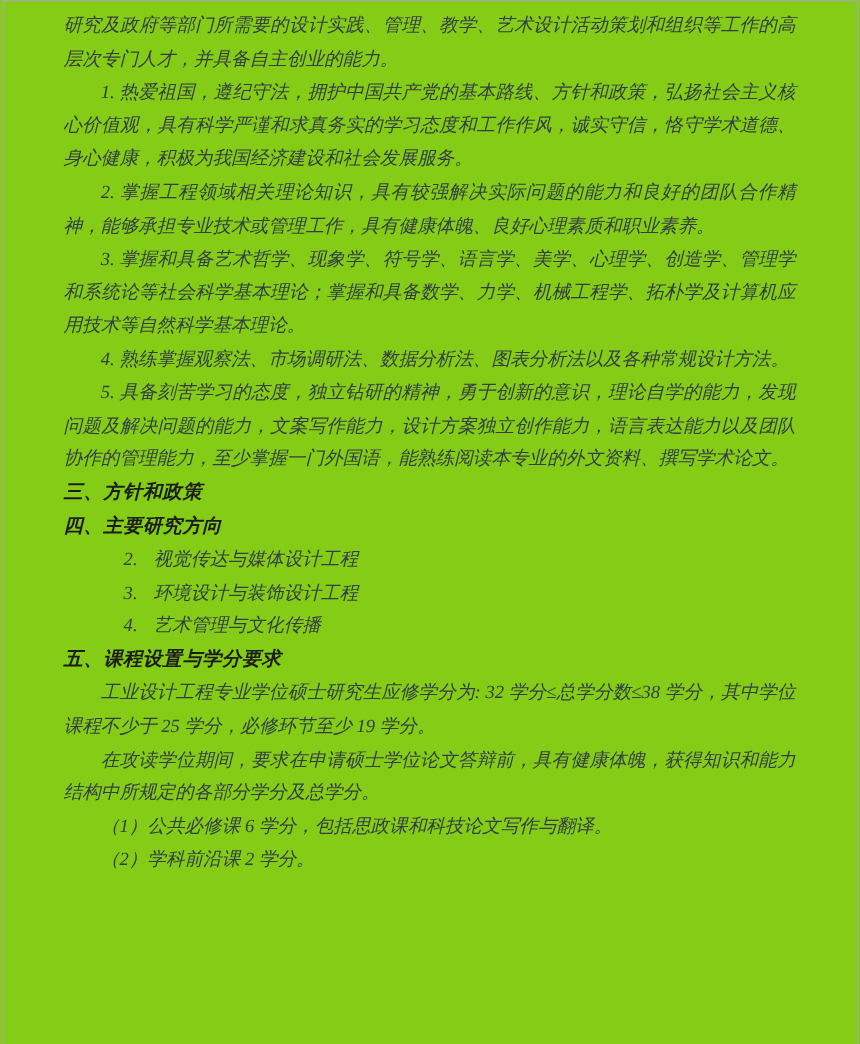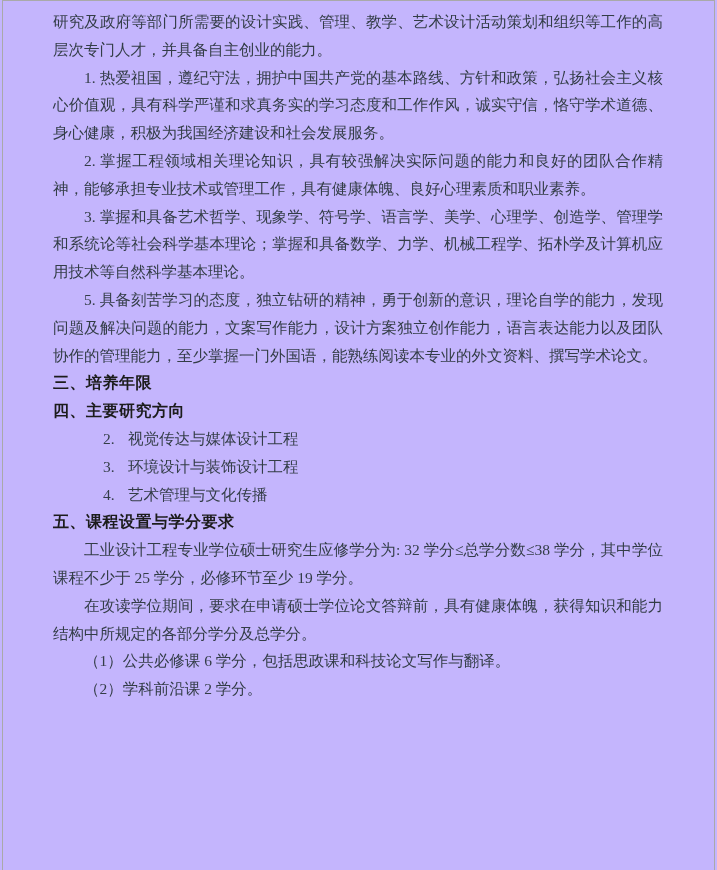--- a/index.html
+++ b/index.html
@@ -4,26 +4,27 @@
 <style>
   html, body {
     margin: 0;
     padding: 0;
     background: #ffffff;
   }
   .page {
     position: relative;
     width: 717px;
     height: 870px;
-    background: #c4b5fd;
+    background: #84cc16;
     overflow: hidden;
     box-sizing: border-box;
     font-family: "Liberation Serif", "DejaVu Serif", serif;
     font-size: 15.5px;
     color: #333d47;
+    font-style: italic;
   }
   .page-frame {
     position: absolute;
     left: 2px;
     top: 0;
     right: 2px;
     bottom: -2px;
     border: 1px solid #a9a9a9;
     border-bottom: none;
     pointer-events: none;
@@ -65,23 +66,24 @@
 
 <div class="page">
   <div class="page-frame"></div>
   <div class="content">
 
     <p class="para no-indent">研究及政府等部门所需要的设计实践、管理、教学、艺术设计活动策划和组织等工作的高层次专门人才，并具备自主创业的能力。</p>
 
     <p class="para">1. 热爱祖国，遵纪守法，拥护中国共产党的基本路线、方针和政策，弘扬社会主义核心价值观，具有科学严谨和求真务实的学习态度和工作作风，诚实守信，恪守学术道德、身心健康，积极为我国经济建设和社会发展服务。</p>
     <p class="para">2. 掌握工程领域相关理论知识，具有较强解决实际问题的能力和良好的团队合作精神，能够承担专业技术或管理工作，具有健康体魄、良好心理素质和职业素养。</p>
     <p class="para">3. 掌握和具备艺术哲学、现象学、符号学、语言学、美学、心理学、创造学、管理学和系统论等社会科学基本理论；掌握和具备数学、力学、机械工程学、拓朴学及计算机应用技术等自然科学基本理论。</p>
+    <p class="para">4. 熟练掌握观察法、市场调研法、数据分析法、图表分析法以及各种常规设计方法。</p>
     <p class="para">5. 具备刻苦学习的态度，独立钻研的精神，勇于创新的意识，理论自学的能力，发现问题及解决问题的能力，文案写作能力，设计方案独立创作能力，语言表达能力以及团队协作的管理能力，至少掌握一门外国语，能熟练阅读本专业的外文资料、撰写学术论文。</p>
 
-    <h3 class="heading">三、培养年限</h3>
+    <h3 class="heading">三、方针和政策</h3>
 
     <h3 class="heading">四、主要研究方向</h3>
 
     <div class="direction-item">
       <span class="num">2.</span>
       <span class="label">视觉传达与媒体设计工程</span>
     </div>
     <div class="direction-item">
       <span class="num">3.</span>
       <span class="label">环境设计与装饰设计工程</span>

